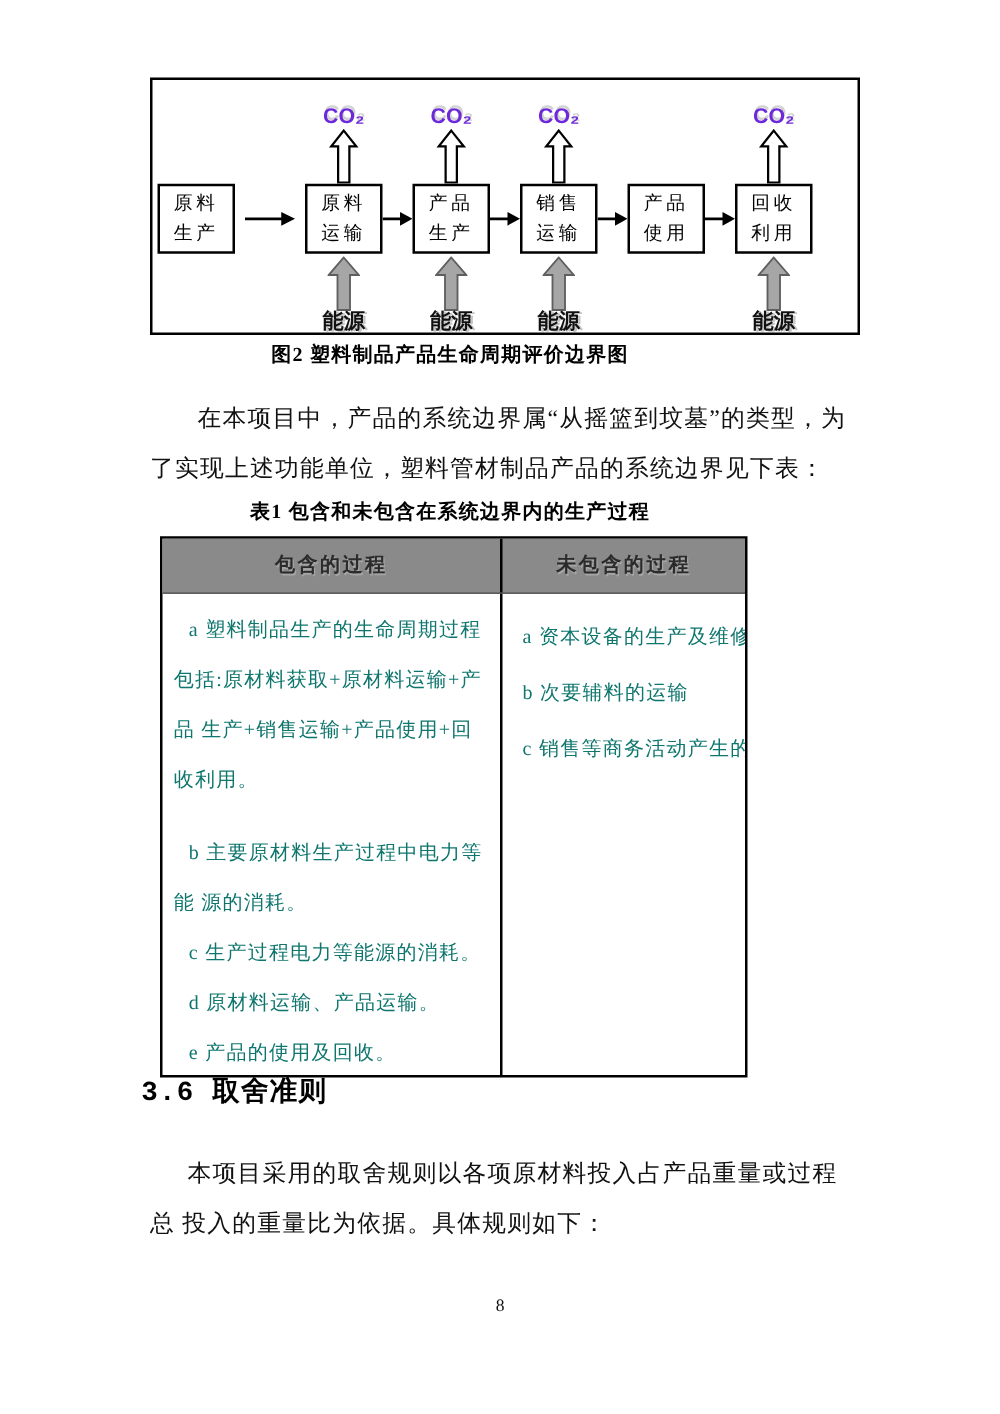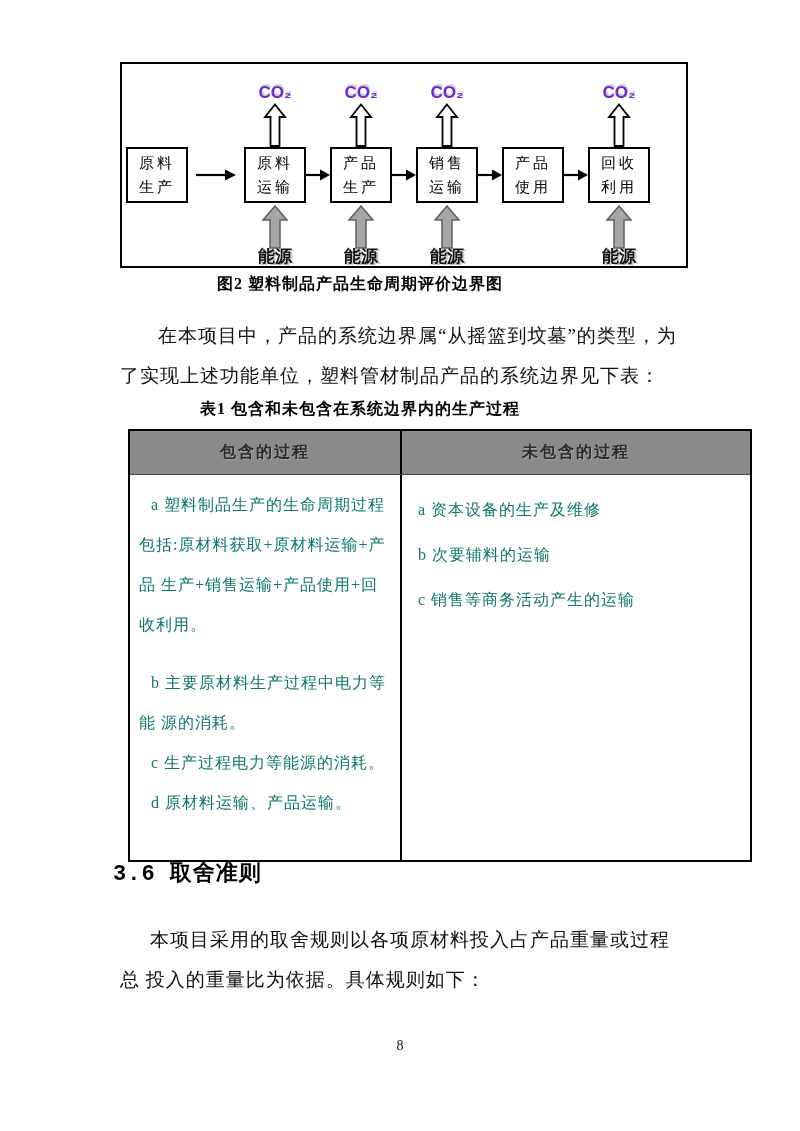--- a/index.html
+++ b/index.html
@@ -58,21 +58,21 @@
   
   .para { position:absolute; left:120px; width:588px; font-size:19px; letter-spacing:1px; color:#111; }
   .para .pline { line-height:40px; height:40px; white-space:nowrap; }
   #para1 { top:316px; }
   #para1 .pline.first { text-indent:38px; }
   #para2 { top:920px; }
   #para2 .pline.first { text-indent:30px; }
 
   
   .sys-table {
-    position:absolute; left:128px; top:429px; width:624px; height:433px;
+    position:absolute; left:128px; top:429px; width:470px; height:433px;
     border:2px solid #000; background:#fff;
   }
   .thead { display:flex; height:44px; background:#8a8a8a; border-bottom:1px solid #4a4a4a; }
   .th {
     display:flex; align-items:center; justify-content:center;
     font-size:16px; font-weight:bold; letter-spacing:2px; color:#2b2b2b;
     text-shadow:1px 1px 0 #a5a5a5;
   }
   .th.left  { width:272px; border-right:2px solid #000; }
   .th.right { flex:1; }
@@ -233,20 +233,21 @@
     <div class="tbody">
       <div class="td left">
         <div class="cline indent">a 塑料制品生产的生命周期过程</div>
         <div class="cline">包括:原材料获取+原材料运输+产</div>
         <div class="cline">品 生产+销售运输+产品使用+回</div>
         <div class="cline">收利用。</div>
         <div class="cline indent gap">b 主要原材料生产过程中电力等</div>
         <div class="cline">能 源的消耗。</div>
         <div class="cline indent">c 生产过程电力等能源的消耗。</div>
         <div class="cline indent">d 原材料运输、产品运输。</div>
+        <div class="cline indent">e 产品的使用及回收。</div>
       </div>
       <div class="td right">
         <div class="cline">a 资本设备的生产及维修</div>
         <div class="cline">b 次要辅料的运输</div>
         <div class="cline">c 销售等商务活动产生的运输</div>
       </div>
     </div>
   </div>
 
   <div class="section-heading">3.6 取舍准则</div>

